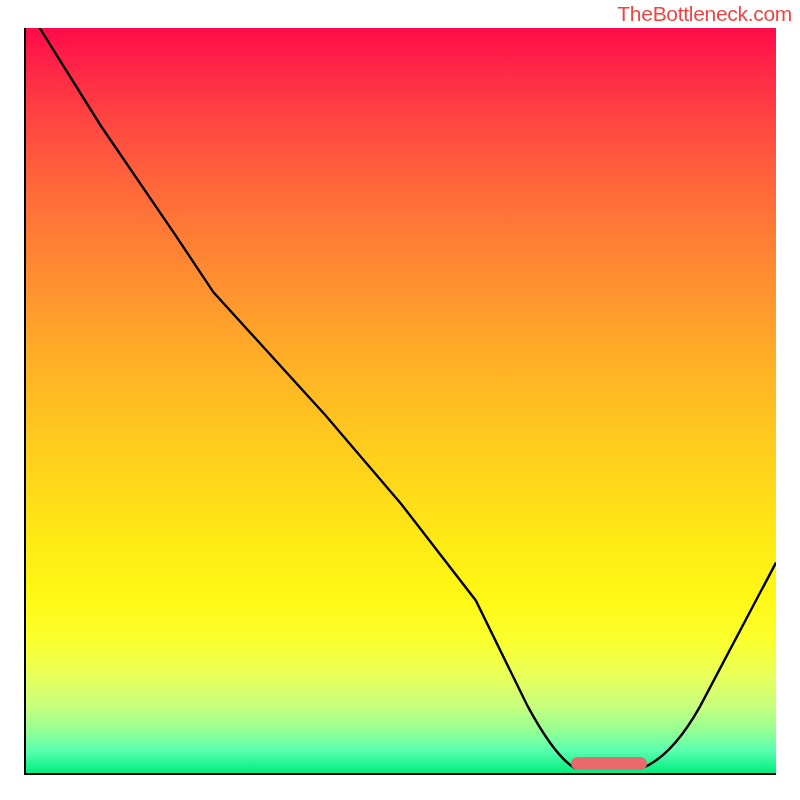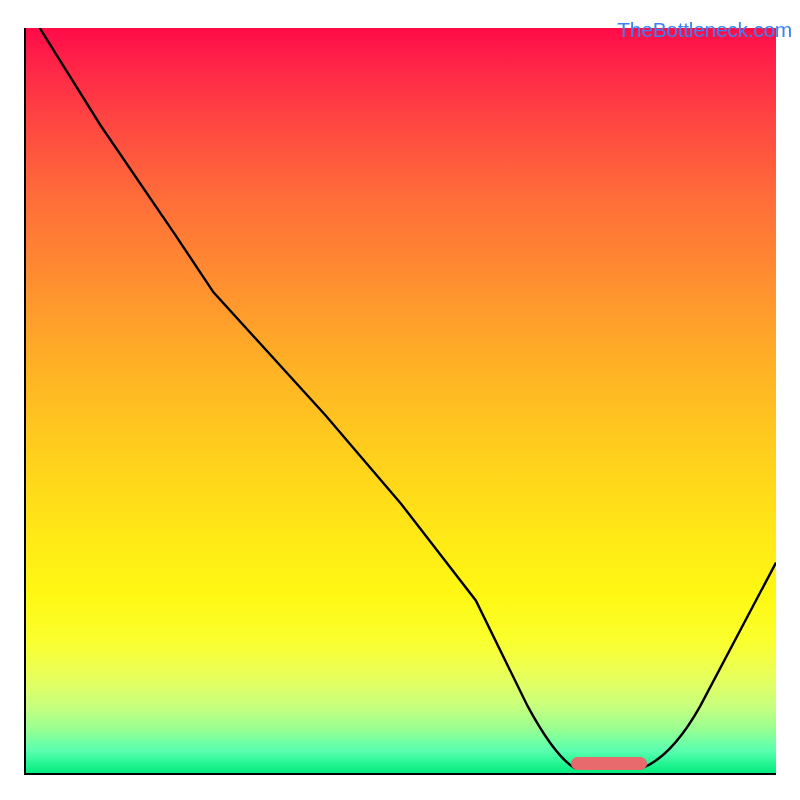--- a/index.html
+++ b/index.html
@@ -5,23 +5,23 @@
   html, body {
     margin: 0;
     padding: 0;
     width: 800px;
     height: 800px;
     background: #ffffff;
     font-family: Arial, Helvetica, sans-serif;
   }
   .watermark {
     position: absolute;
-    top: 18px;
+    top: 2px;
     right: 8px;
-    color: #3b82f6;
+    color: #ef4444;
     font-size: 21px;
     font-weight: 500;
     letter-spacing: -0.3px;
     z-index: 10;
   }
   .plot-area {
     position: absolute;
     left: 24px;
     top: 28px;
     width: 752px;

